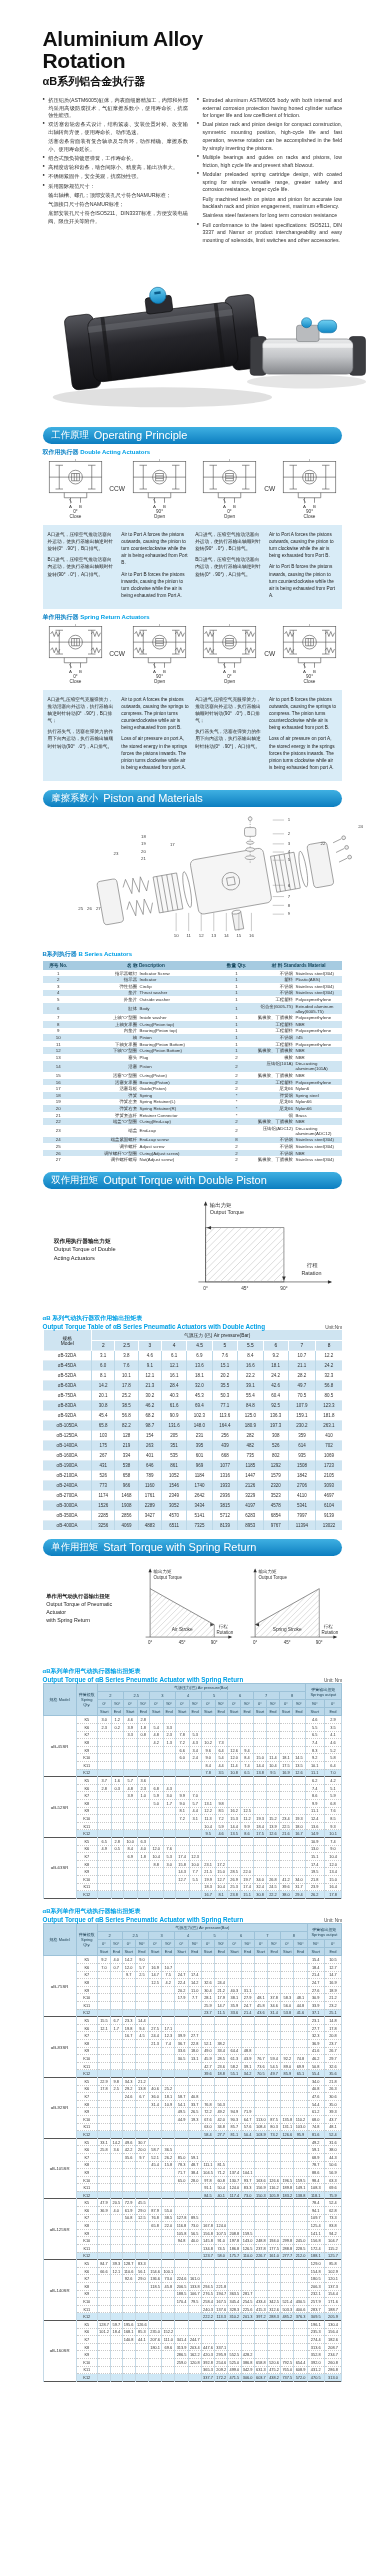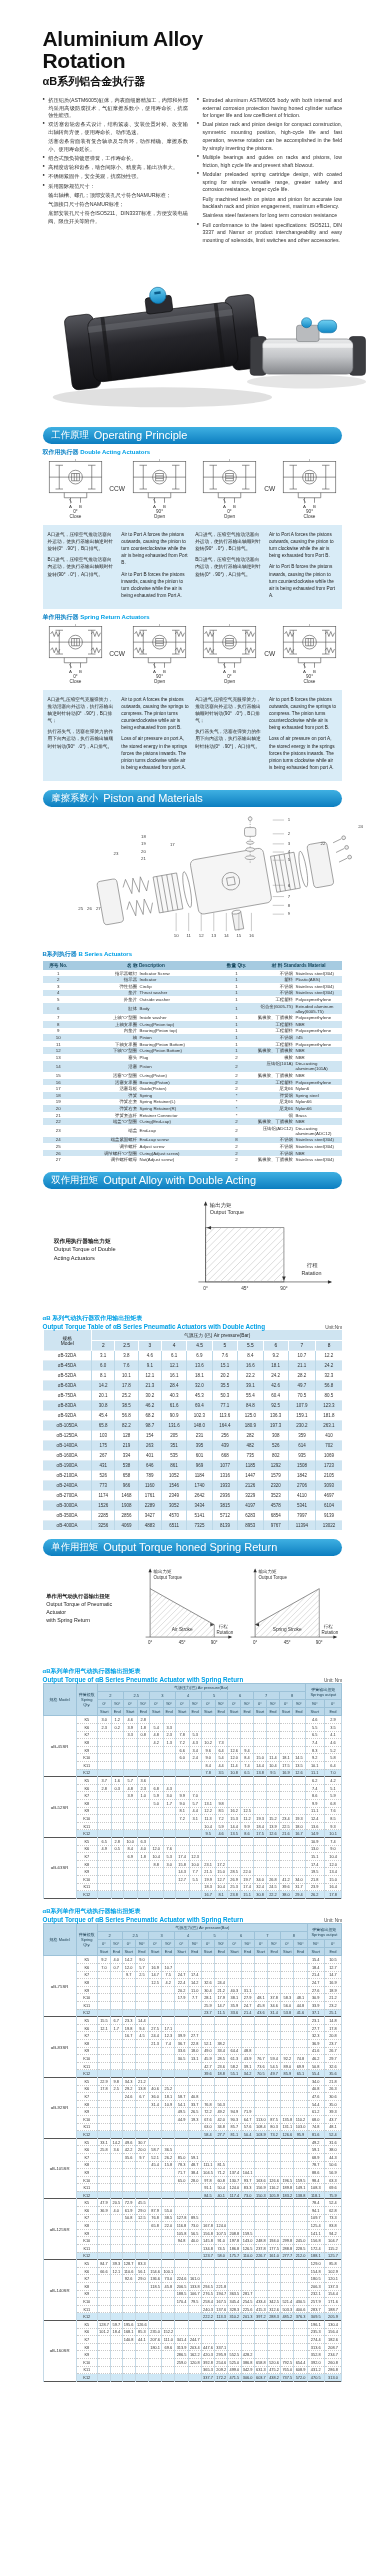--- a/index.html
+++ b/index.html
@@ -948,21 +948,21 @@
                 <span class="c">氟橡胶、丁腈橡胶</span>
                 <span class="e">Stainless steel(304)</span>
               </div>
             </td>
           </tr>
         </tbody>
       </table>
 
   <div class="secbar">
     <span class="cn">双作用扭矩</span>
-    <span class="en">Output Alloy with Double Acting</span>
+    <span class="en">Output Torque with Double Piston</span>
   </div>
 
   <div class="chart-wrap">
     <div class="chart-side">
       <div class="cn">双作用执行器输出力矩</div>
       <div>Output Torque of Double</div>
       <div>Acting Actuators</div>
     </div>
     <svg id="chart-da" width="195" height="112" viewBox="0 0 310 178">
           <line x1="84" y1="10" x2="84" y2="142" stroke="#333"></line>
@@ -1264,21 +1264,21 @@
             <td>8953</td>
             <td>9767</td>
             <td>11394</td>
             <td>13022</td>
           </tr>
         </tbody>
       </table>
 
   <div class="secbar">
     <span class="cn">单作用扭矩</span>
-    <span class="en">Output Torque honed Spring Return</span>
+    <span class="en">Start Torque with Spring Return</span>
   </div>
 
   <div class="sr-chart-wrap">
     <div class="chart-side">
       <div class="cn">单作用气动执行器输出扭矩</div>
       <div>Output Torque of Pneumatic Actuator</div>
       <div>with Spring Return</div>
     </div>
     <svg id="chart-air" width="118" height="99" viewBox="0 0 188 158">
           <line x1="34" y1="8" x2="34" y2="128" stroke="#333"></line>

